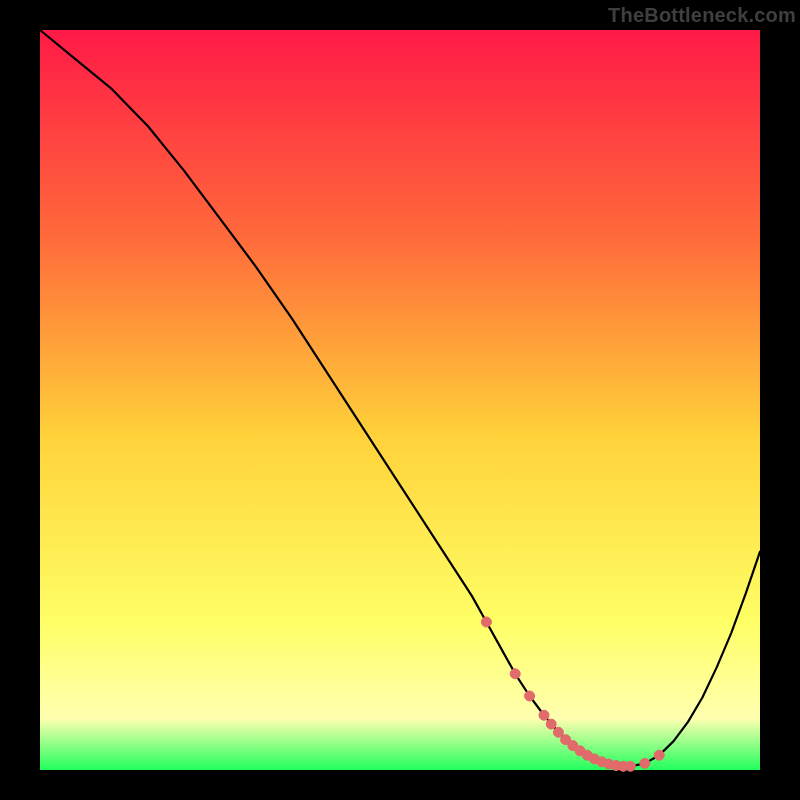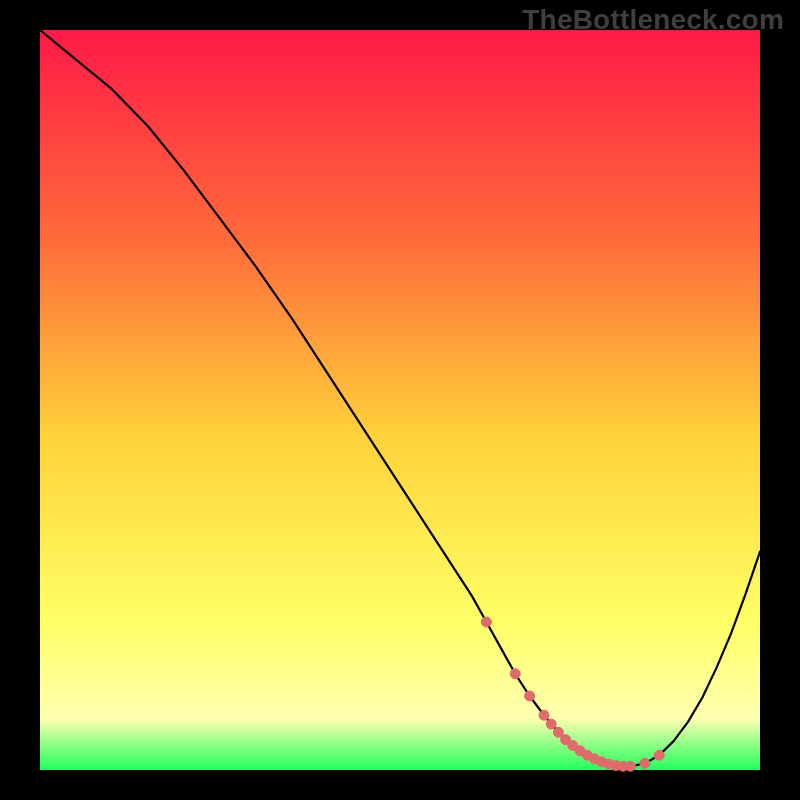--- a/index.html
+++ b/index.html
@@ -13,23 +13,23 @@
   }
   .stage {
     position: relative;
     width: 800px;
     height: 800px;
     background: #000000;
   }
   .watermark {
     position: absolute;
     top: 4px;
-    right: 16px;
+    right: 4px;
     color: #3f3f3f;
-    font-size: 28px;
+    font-size: 20px;
     font-weight: 700;
     letter-spacing: 0.2px;
     z-index: 40;
   }
   svg.plot {
     position: absolute;
     left: 0;
     top: 0;
     width: 800px;
     height: 800px;

